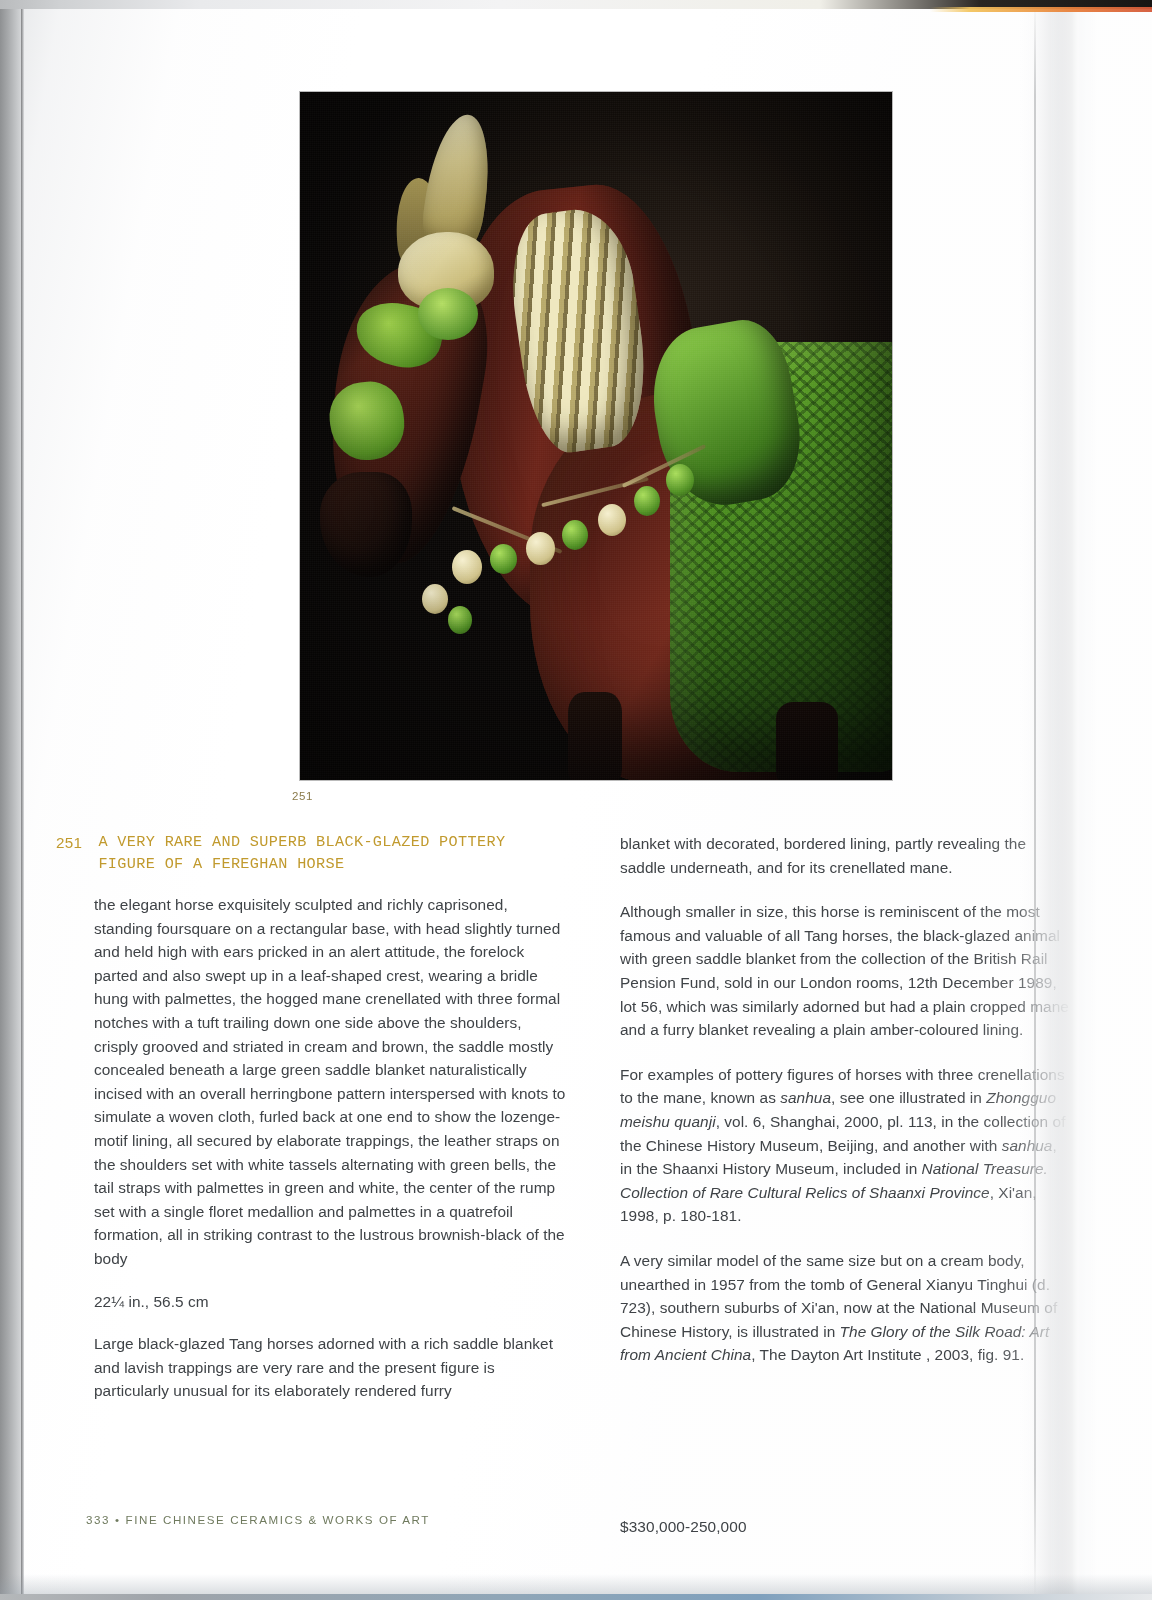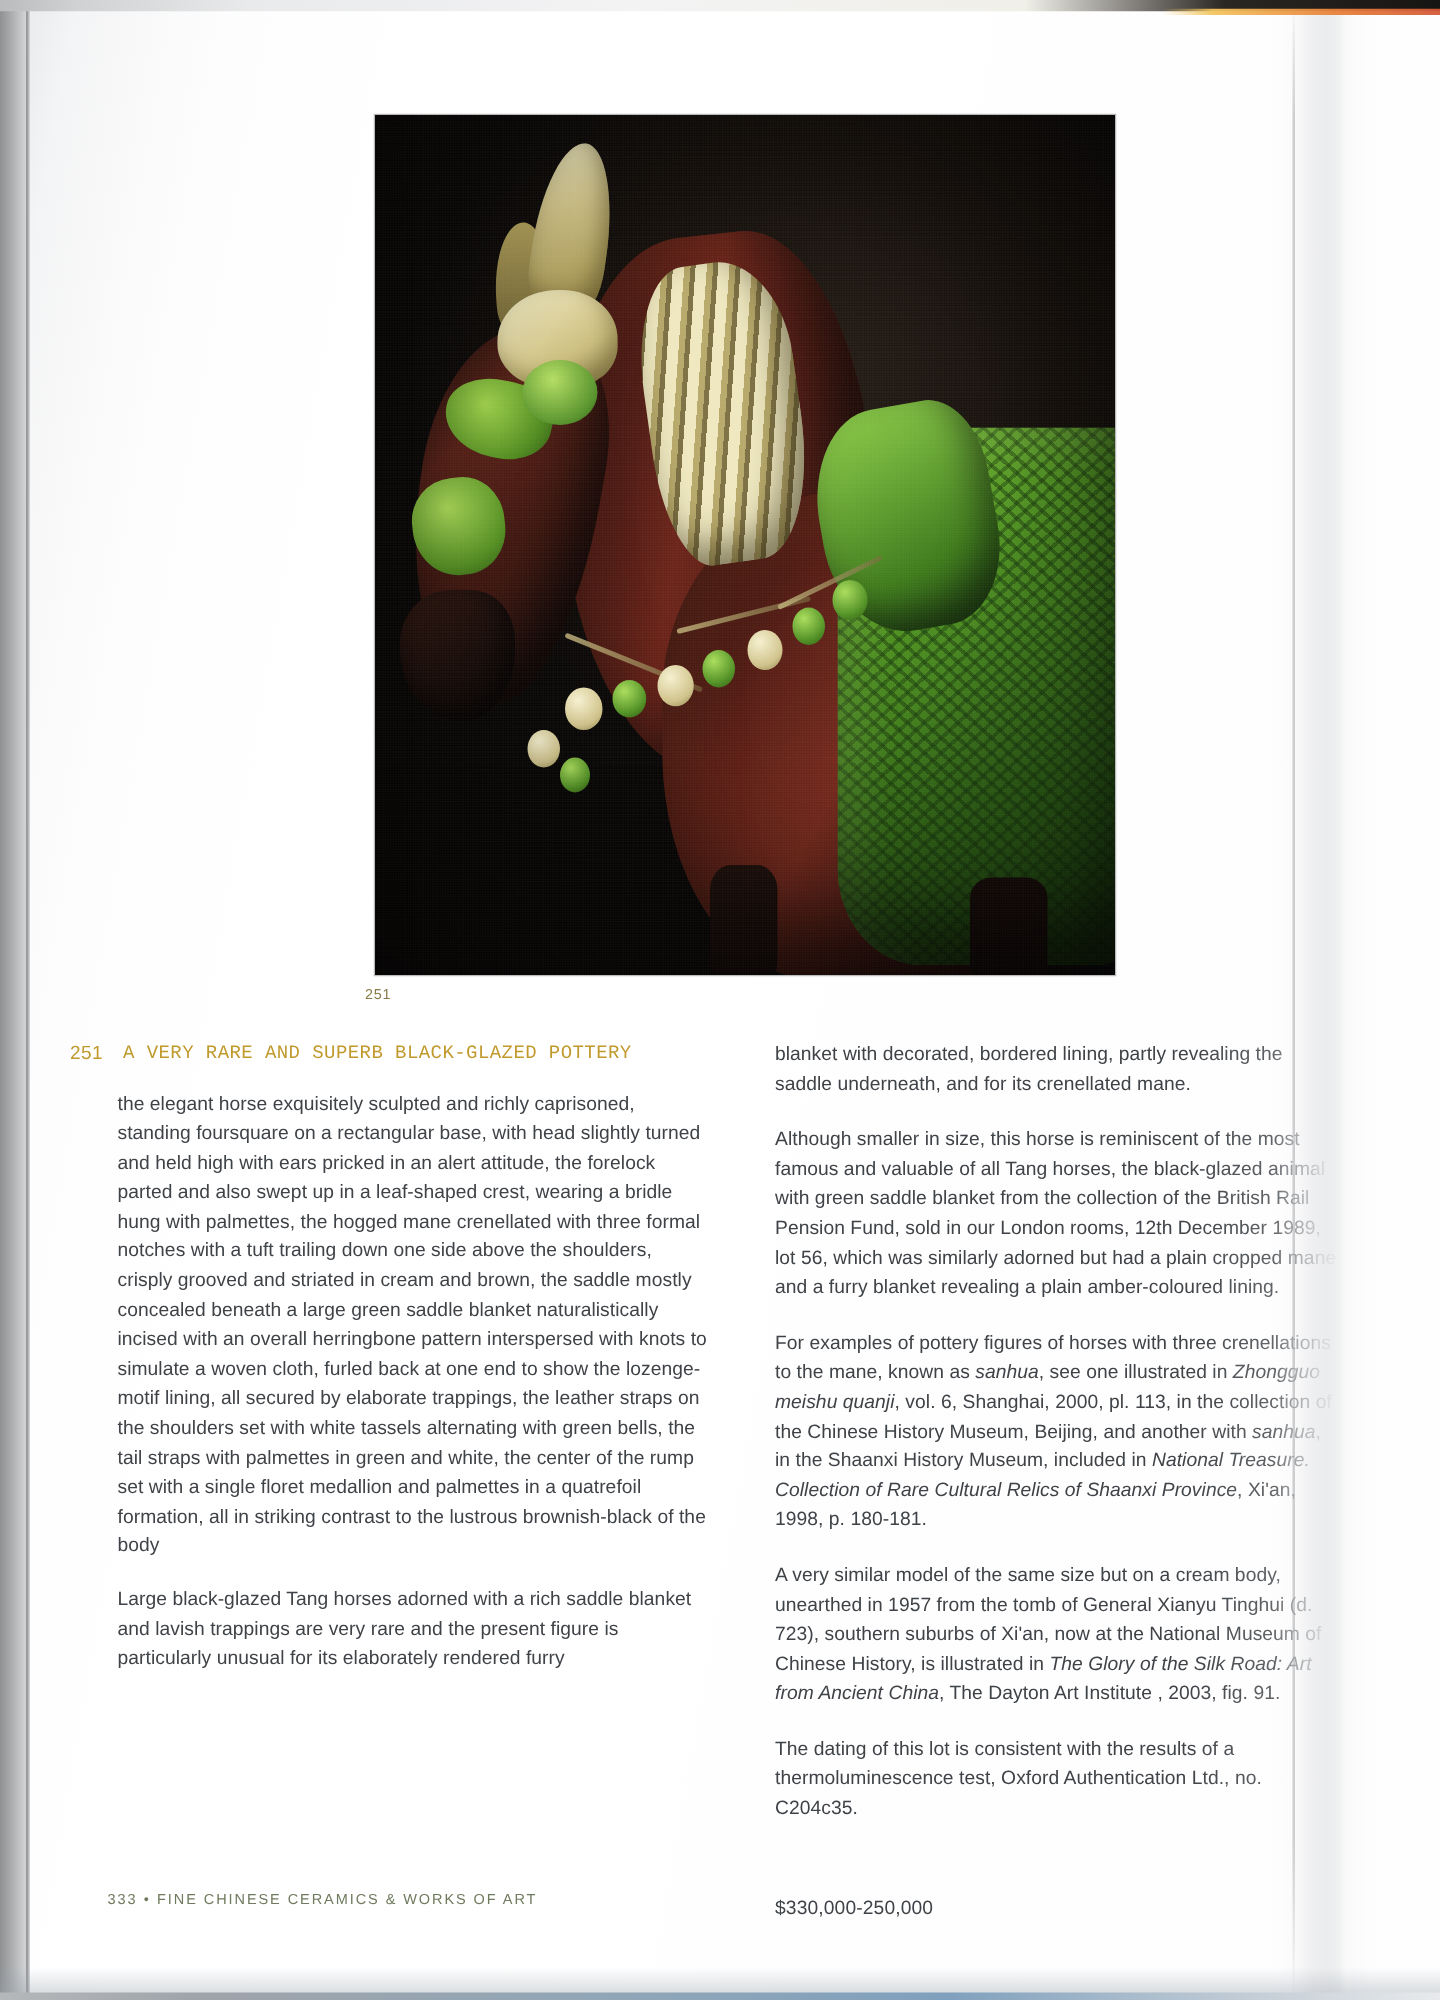--- a/index.html
+++ b/index.html
@@ -379,37 +379,38 @@
   </div>
 
   <div class="fig-caption">251</div>
 
   <div class="col col-left">
 
     <div class="lot-head">
       <div class="lot-number">251</div>
       <div class="lot-title">
         <div>A VERY RARE AND SUPERB BLACK-GLAZED POTTERY</div>
+        <div>FIGURE OF A FEREGHAN HORSE</div>
       </div>
     </div>
 
     <div class="body-text">
       <p>the elegant horse exquisitely sculpted and richly caprisoned, standing foursquare on a rectangular base, with head slightly turned and held high with ears pricked in an alert attitude, the forelock parted and also swept up in a leaf-shaped crest, wearing a bridle hung with palmettes, the hogged mane crenellated with three formal notches with a tuft trailing down one side above the shoulders, crisply grooved and striated in cream and brown, the saddle mostly concealed beneath a large green saddle blanket naturalistically incised with an overall herringbone pattern interspersed with knots to simulate a woven cloth, furled back at one end to show the lozenge-motif lining, all secured by elaborate trappings, the leather straps on the shoulders set with white tassels alternating with green bells, the tail straps with palmettes in green and white, the center of the rump set with a single floret medallion and palmettes in a quatrefoil formation, all in striking contrast to the lustrous brownish-black of the body</p>
+      <p>22¼ in., 56.5 cm</p>
       <p>Large black-glazed Tang horses adorned with a rich saddle blanket and lavish trappings are very rare and the present figure is particularly unusual for its elaborately rendered furry</p>
     </div>
 
   </div>
 
   <div class="col col-right">
     <div class="body-text">
       <p>blanket with decorated, bordered lining, partly revealing the saddle underneath, and for its crenellated mane.</p>
       <p>Although smaller in size, this horse is reminiscent of the most famous and valuable of all Tang horses, the black-glazed animal with green saddle blanket from the collection of the British Rail Pension Fund, sold in our London rooms, 12th December 1989, lot 56, which was similarly adorned but had a plain cropped mane and a furry blanket revealing a plain amber-coloured lining.</p>
       <p><span>For examples of pottery figures of horses with three crenellations to the mane, known as </span><em>sanhua</em><span>, see one illustrated in </span><em>Zhongguo meishu quanji</em><span>, vol. 6, Shanghai, 2000, pl. 113, in the collection of the Chinese History Museum, Beijing, and another with </span><em>sanhua</em><span>, in the Shaanxi History Museum, included in </span><em>National Treasure. Collection of Rare Cultural Relics of Shaanxi Province</em><span>, Xi'an, 1998, p. 180-181.</span></p>
       <p><span>A very similar model of the same size but on a cream body, unearthed in 1957 from the tomb of General Xianyu Tinghui (d. 723), southern suburbs of Xi'an, now at the National Museum of Chinese History, is illustrated in </span><em>The Glory of the Silk Road: Art from Ancient China</em><span>, The Dayton Art Institute , 2003, fig. 91.</span></p>
-      <p>The dating of this lot is consistent with the results of a thermoluminescence test, Oxford Authentication Ltd., no. C204c35.</p>
     </div>
   </div>
 
   <div class="footer-line">
     <span>333</span><span class="sep">•</span><span>FINE CHINESE CERAMICS &amp; WORKS OF ART</span>
   </div>
 
   <div class="estimate">$330,000-250,000</div>
 
   <div class="curl"></div>

